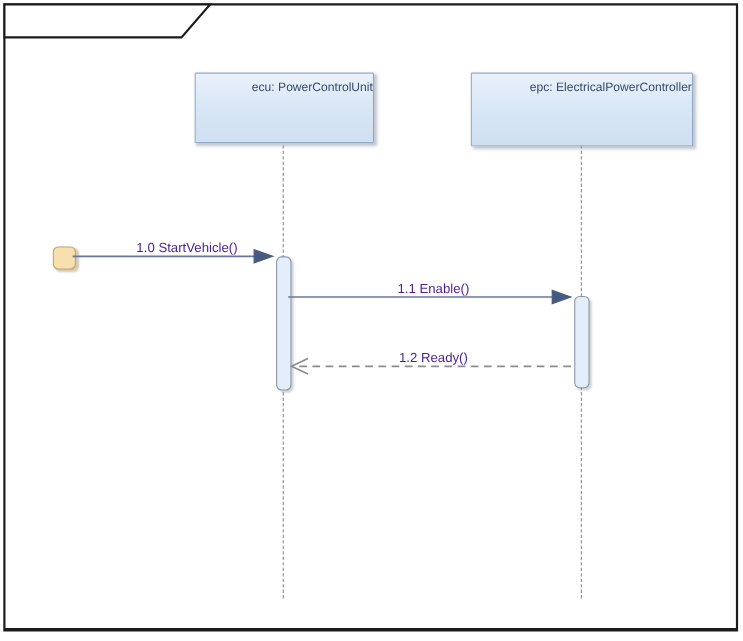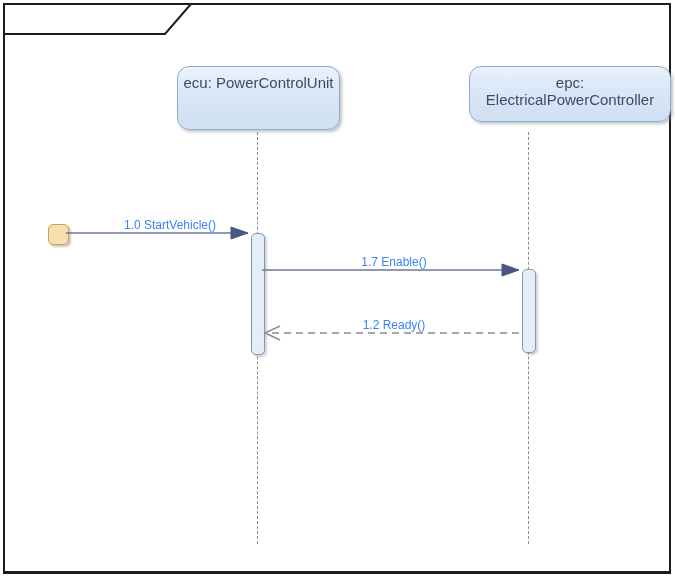--- a/index.html
+++ b/index.html
@@ -15,27 +15,27 @@
   .tab-shape{position:absolute;left:-2px;top:-2px;width:196px;height:34px;z-index:6;}
   .tab-label{
     position:absolute;left:9px;top:5px;z-index:7;
     font-size:13px;font-weight:bold;color:#000000;white-space:nowrap;
   }
 
   
   .head{
     position:absolute;z-index:3;box-sizing:border-box;
     background:linear-gradient(to bottom,#eaf2fb 0%,#d9e7f6 45%,#cfe0f2 100%);
-    border:1px solid #93a9c7;border-radius:12px;
+    border:1px solid #93a9c7;border-radius:1px;
     box-shadow:2px 2px 3px rgba(130,140,155,0.5);
-    text-align:center;padding-top:7px;
-    font-size:15px;color:#3b4a66;
+    text-align:right;padding-top:7px;
+    font-size:11px;color:#3b4a66;
   }
   .head.ecu{left:172px;top:61px;width:163px;height:64px;}
-  .head.epc{left:423px;top:61px;width:202px;height:56px;margin-left:41px;}
+  .head.epc{left:423px;top:61px;width:202px;height:67px;}
 
   
   .lifeline{
     position:absolute;top:127px;height:412px;width:0;
     border-left:1px dashed #8c8c8c;z-index:1;
   }
   .lifeline.ecu{left:252px;}
   .lifeline.epc{left:523px;}
 
   
@@ -53,21 +53,21 @@
     box-sizing:border-box;background:#f7e0ae;border:1px solid #c2a36b;border-radius:5px;
     box-shadow:2px 2px 2px rgba(140,120,80,0.4);
   }
 
   
   svg.overlay{position:absolute;left:0;top:0;z-index:4;pointer-events:none;}
 
   
   .msg-label{
     position:absolute;z-index:5;transform:translateX(-50%);
-    font-size:12px;color:#3b82f6;white-space:nowrap;
+    font-size:12px;color:#4c1d95;white-space:nowrap;
   }
   .msg-label.m1{left:165px;top:213px;}
   .msg-label.m2{left:389px;top:250px;}
   .msg-label.m3{left:389px;top:313px;text-align:right;}
 </style>
 </head>
 <body>
 
 <div class="frame">
 
@@ -96,16 +96,16 @@
     <polygon points="243,228 226,222 226,234" fill="#47597f" stroke="#47597f"></polygon>
 
     <line x1="257" y1="265" x2="501" y2="265" stroke="#68779a" stroke-width="1.5"></line>
     <polygon points="514,265 497,259 497,271" fill="#47597f" stroke="#47597f"></polygon>
 
     <line x1="514" y1="328" x2="262" y2="328" stroke="#8c8c8c" stroke-width="1.5" stroke-dasharray="7,5"></line>
     <polyline points="275,321 260,328 275,335" fill="none" stroke="#8c8c8c" stroke-width="1.5"></polyline>
   </svg>
 
   <div class="msg-label m1">1.0 StartVehicle()</div>
-  <div class="msg-label m2">1.7 Enable()</div>
+  <div class="msg-label m2">1.1 Enable()</div>
   <div class="msg-label m3">1.2 Ready()</div>
 
 </div>
 
 </body></html>

